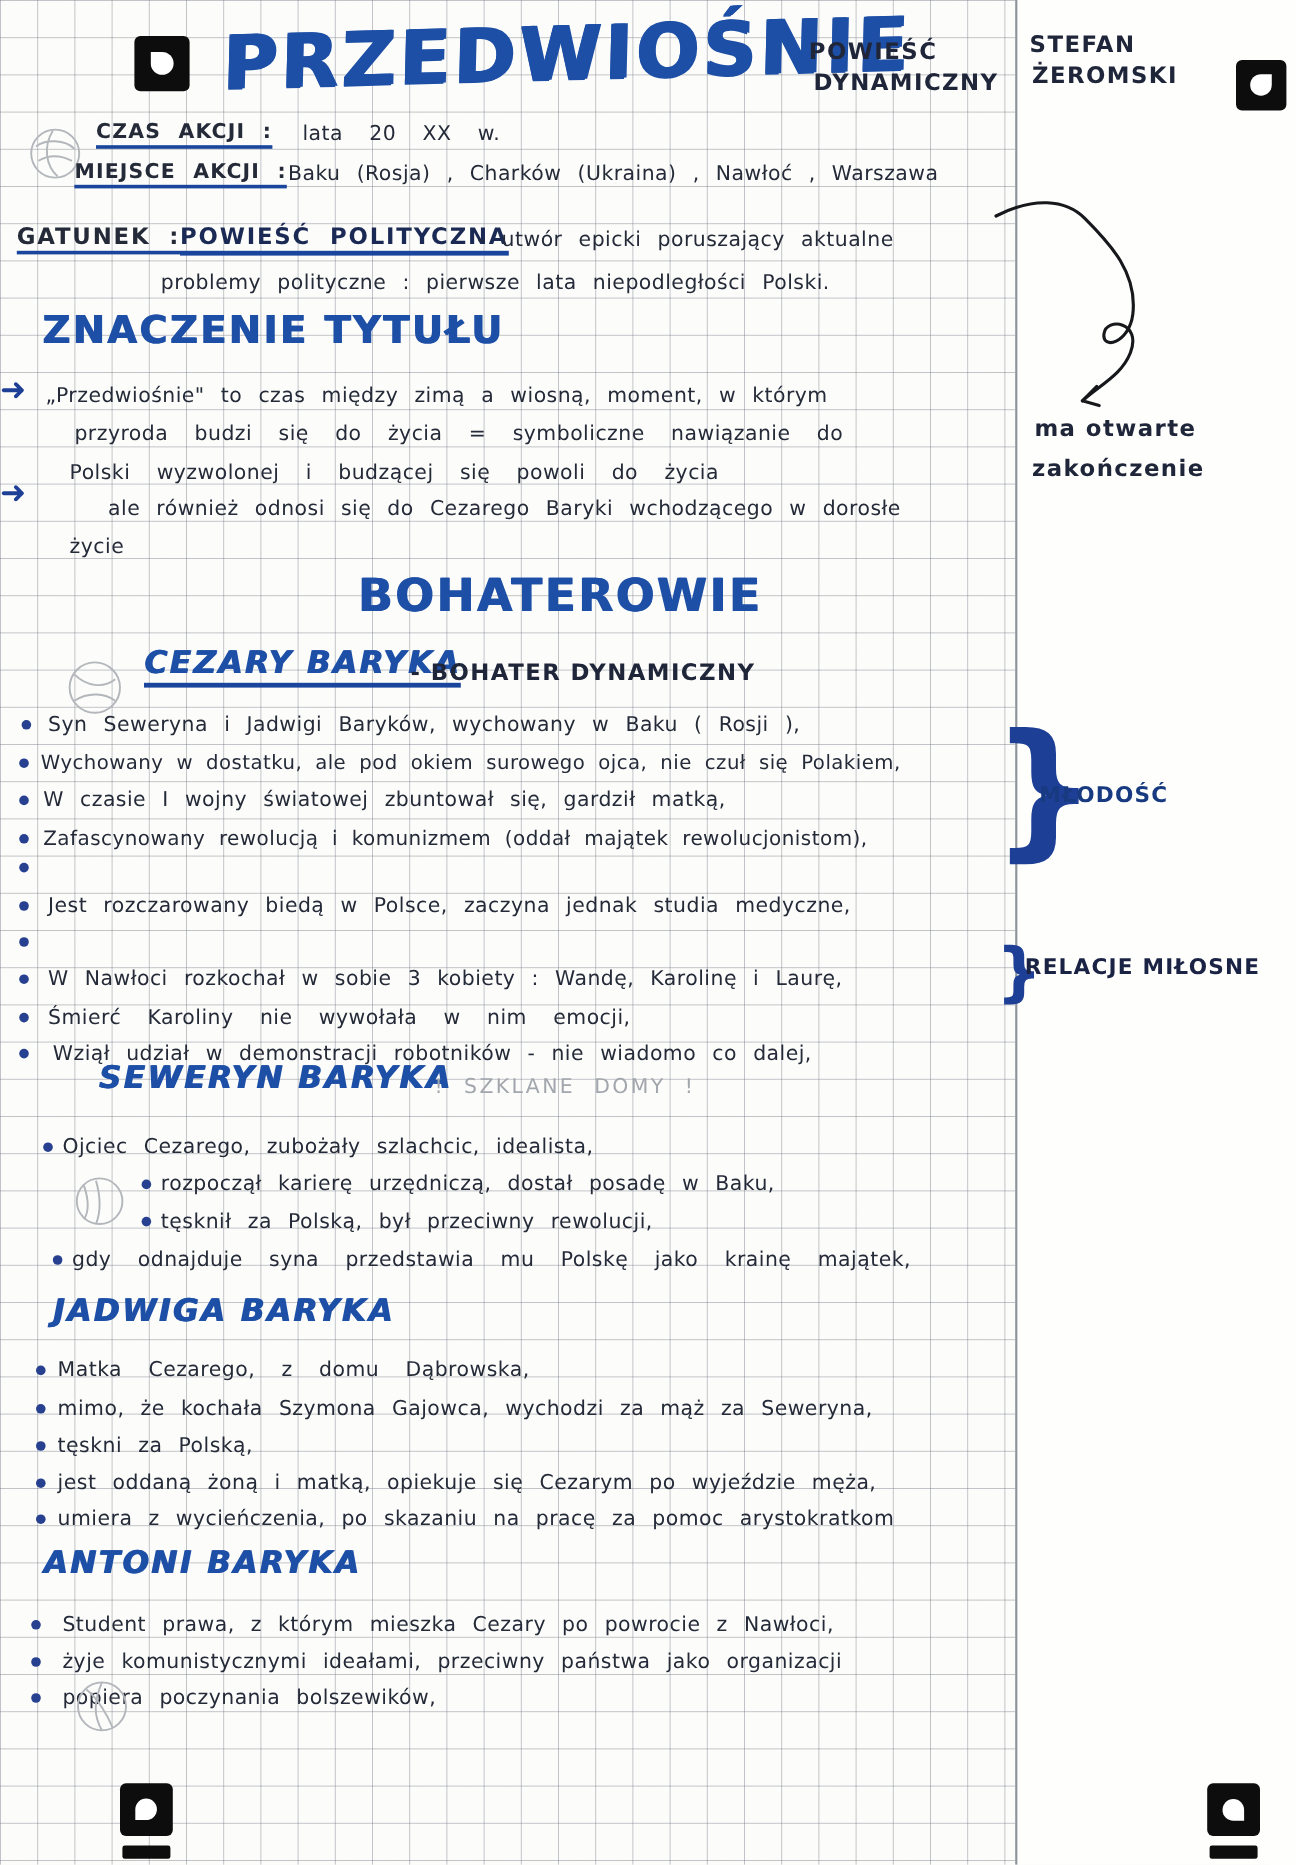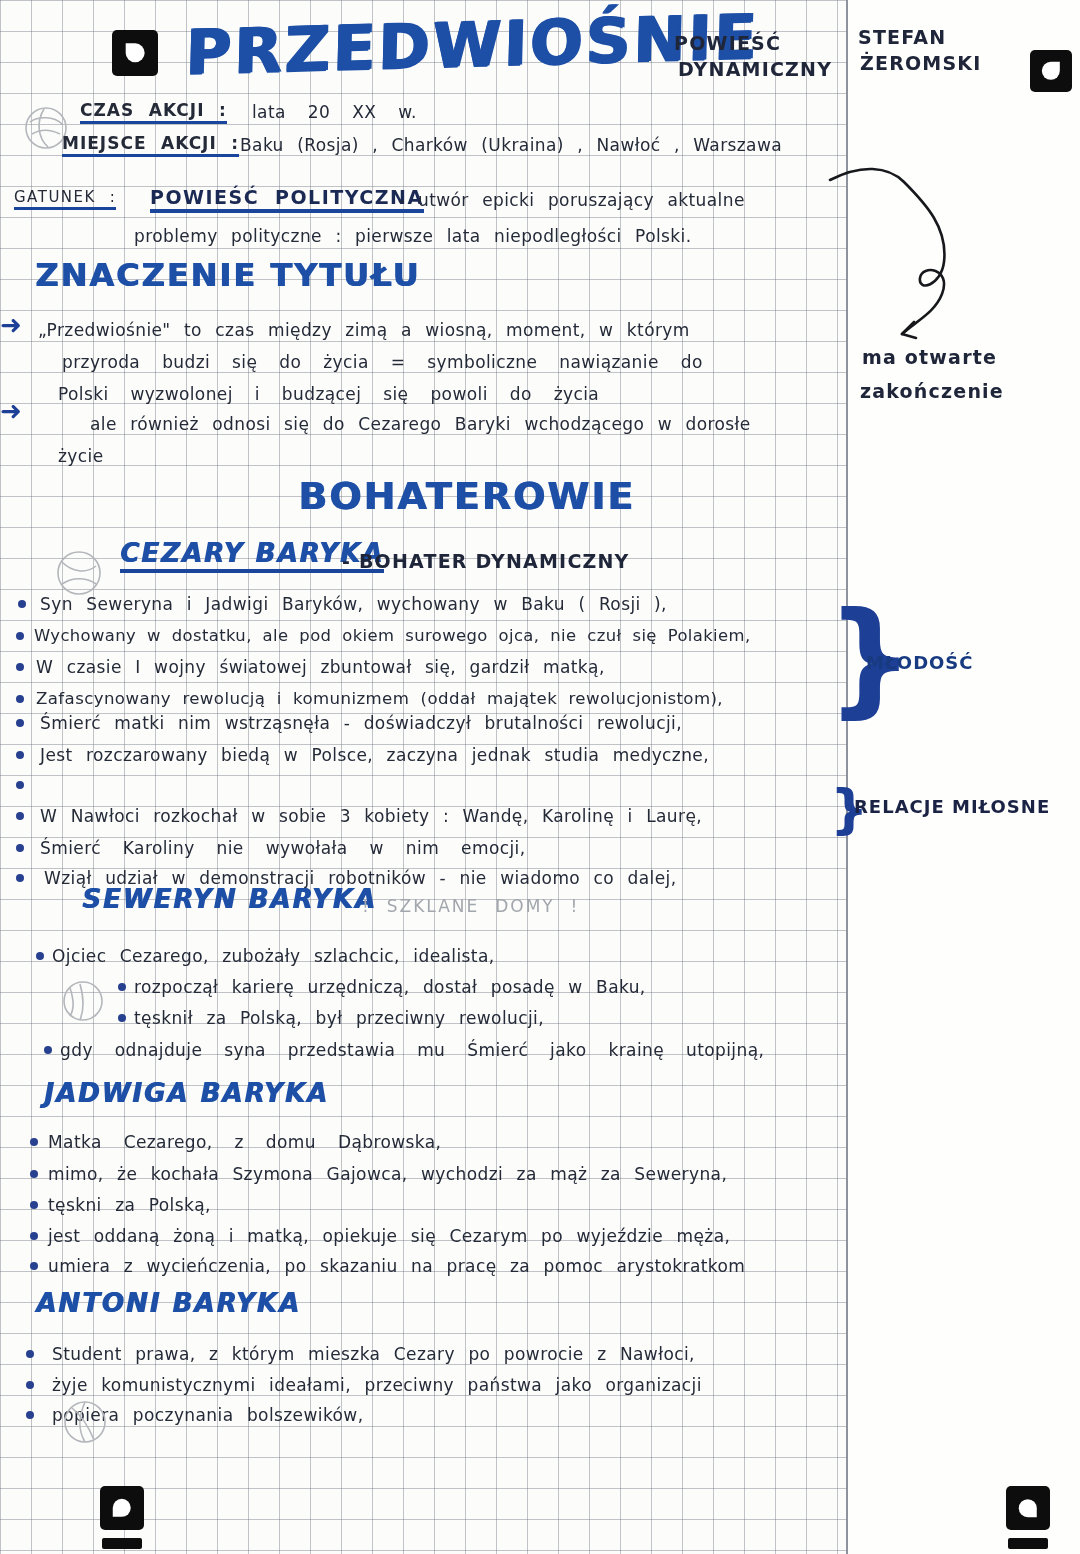--- a/index.html
+++ b/index.html
@@ -83,21 +83,21 @@
   <div class="abs hand" style="left:80px;top:100px;">
     <span class="u-thin" style="font-weight:bold;letter-spacing:1px;">CZAS AKCJI :</span>
   </div>
   <div class="abs hand ws-lg" style="left:252px;top:102px;">lata  20  XX w.</div>
   <div class="abs hand" style="left:62px;top:133px;">
     <span class="u-thin" style="font-weight:bold;letter-spacing:1px;">MIEJSCE AKCJI :</span>
   </div>
   <div class="abs hand" style="left:240px;top:135px;">Baku  (Rosja) ,  Charków (Ukraina) , Nawłoć , Warszawa</div>
 
   <div class="abs hand" style="left:14px;top:186px;">
-    <span class="u-thin" style="font-weight:normal;letter-spacing:1.5px;font-size:15px;">GATUNEK :</span>
+    <span class="u-thin" style="font-weight:bold;letter-spacing:1.5px;font-size:19px;">GATUNEK :</span>
   </div>
   <div class="abs hand" style="left:150px;top:186px;">
     <span class="u-blue" style="font-weight:bold;letter-spacing:1.5px;font-size:19px;color:#1b2a54;">POWIEŚĆ  POLITYCZNA</span>
   </div>
   <div class="abs hand" style="left:398px;top:190px;">-  utwór epicki poruszający  aktualne</div>
   <div class="abs hand" style="left:134px;top:226px;">problemy  polityczne  :  pierwsze  lata  niepodległości  Polski.</div>
 
   <div class="abs blue-head h-section" style="left:35px;top:256px;">ZNACZENIE  TYTUŁU</div>
 
   <div class="abs arrow" style="left:0px;top:312px;">➜</div>
@@ -128,21 +128,20 @@
 
   <div class="bullet-dot abs" style="left:18px;top:600px;"></div>
   <div class="abs hand" style="left:40px;top:594px;">Syn Seweryna i Jadwigi Baryków, wychowany w Baku ( Rosji ),</div>
   <div class="bullet-dot abs" style="left:16px;top:632px;"></div>
   <div class="abs hand" style="left:34px;top:626px;font-size:16.4px;word-spacing:.32em;">Wychowany w dostatku, ale pod okiem surowego ojca, nie czuł się Polakiem,</div>
   <div class="bullet-dot abs" style="left:16px;top:663px;"></div>
   <div class="abs hand" style="left:36px;top:657px;">W czasie I wojny światowej zbuntował się, gardził matką,</div>
   <div class="bullet-dot abs" style="left:16px;top:695px;"></div>
   <div class="abs hand" style="left:36px;top:689px;font-size:16.6px;word-spacing:.34em;">Zafascynowany rewolucją i komunizmem (oddał majątek rewolucjonistom),</div>
   <div class="bullet-dot abs" style="left:16px;top:719px;"></div>
-  <div class="abs hand" style="left:40px;top:713px;">Śmierć matki nim wstrząsnęła - doświadczył brutalności rewolucji,</div>
   <div class="bullet-dot abs" style="left:16px;top:751px;"></div>
   <div class="abs hand" style="left:40px;top:745px;">Jest rozczarowany biedą w Polsce, zaczyna jednak studia medyczne,</div>
   <div class="bullet-dot abs" style="left:16px;top:781px;"></div>
   <div class="bullet-dot abs" style="left:16px;top:812px;"></div>
   <div class="abs hand" style="left:40px;top:806px;">W Nawłoci rozkochał w sobie 3 kobiety : Wandę, Karolinę i Laurę,</div>
   <div class="bullet-dot abs" style="left:16px;top:844px;"></div>
   <div class="abs hand ws-lg" style="left:40px;top:838px;">Śmierć Karoliny nie wywołała w nim emocji,</div>
   <div class="bullet-dot abs" style="left:16px;top:874px;"></div>
   <div class="abs hand" style="left:44px;top:868px;">Wziął udział w demonstracji robotników - nie wiadomo co dalej,</div>
 
@@ -160,21 +159,21 @@
   <div class="abs hand" style="left:52px;top:946px;">Ojciec Cezarego, zubożały szlachcic, idealista,</div>
   <div class="bullet-dot abs" style="left:118px;top:983px;"></div>
   <div class="abs hand" style="left:134px;top:977px;">rozpoczął karierę urzędniczą, dostał posadę w Baku,</div>
   <svg class="abs" style="left:60px;top:978px;" width="46" height="46">
     <circle class="doodle" cx="23" cy="23" r="19"></circle>
     <path class="doodle" d="M10,10 C14,22 14,32 10,38 M20,6 C24,20 24,32 20,42"></path>
   </svg>
   <div class="bullet-dot abs" style="left:118px;top:1014px;"></div>
   <div class="abs hand" style="left:134px;top:1008px;">tęsknił za Polską, był przeciwny rewolucji,</div>
   <div class="bullet-dot abs" style="left:44px;top:1046px;"></div>
-  <div class="abs hand ws-lg" style="left:60px;top:1040px;">gdy odnajduje syna przedstawia mu Śmierć jako krainę utopijną,</div>
+  <div class="abs hand ws-lg" style="left:60px;top:1040px;">gdy odnajduje syna przedstawia mu Polskę jako krainę majątek,</div>
 
   <div class="abs" style="left:44px;top:1078px;">
     <span class="blue-head h-name">JADWIGA  BARYKA</span>
   </div>
   <div class="bullet-dot abs" style="left:30px;top:1138px;"></div>
   <div class="abs hand ws-lg" style="left:48px;top:1132px;">Matka Cezarego, z domu Dąbrowska,</div>
   <div class="bullet-dot abs" style="left:30px;top:1170px;"></div>
   <div class="abs hand" style="left:48px;top:1164px;">mimo, że kochała Szymona Gajowca, wychodzi za mąż za Seweryna,</div>
   <div class="bullet-dot abs" style="left:30px;top:1201px;"></div>
   <div class="abs hand" style="left:48px;top:1195px;">tęskni za Polską,</div>

